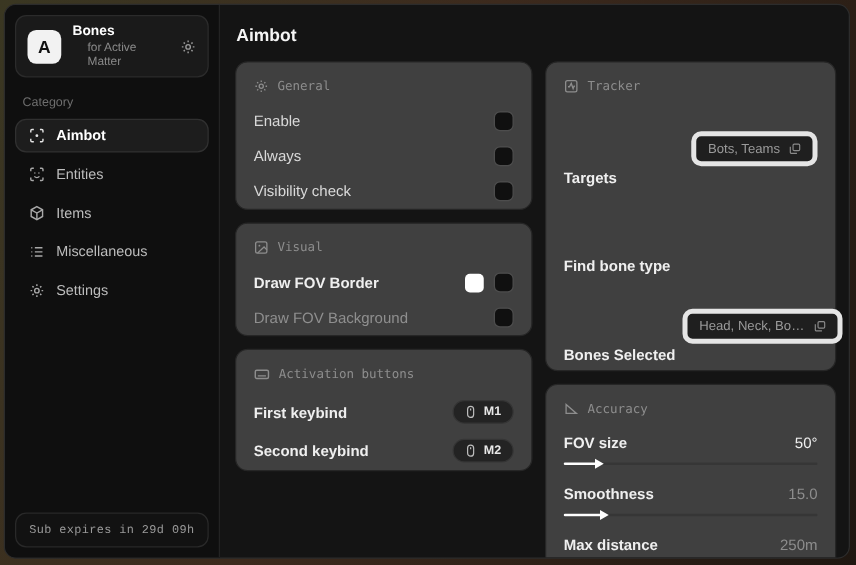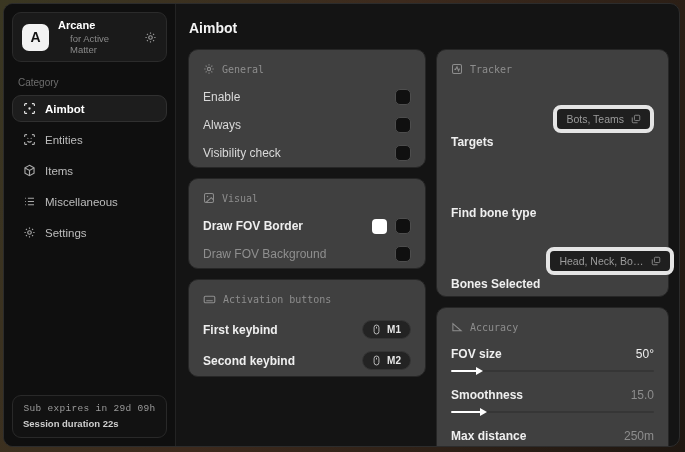--- a/index.html
+++ b/index.html
@@ -124,21 +124,21 @@
 </head>
 <body>
 
 <div class="window">
 
   <div class="sidebar">
 
     <div class="profile-card">
       <div class="logo">A</div>
       <div class="profile-text">
-        <div class="profile-title">Arcane</div>
+        <div class="profile-title">Bones</div>
         <div class="profile-sub">for Active Matter</div>
       </div>
       <span class="icon profile-gear">
         <svg width="13" height="13" viewBox="0 0 16 16" fill="none" stroke="currentColor" stroke-width="1.4">
           <circle cx="8" cy="8" r="2.2"></circle>
           <path d="M8 1.8v1.6M8 12.6v1.6M1.8 8h1.6M12.6 8h1.6M3.6 3.6l1.2 1.2M11.2 11.2l1.2 1.2M12.4 3.6l-1.2 1.2M4.8 11.2l-1.2 1.2"></path>
         </svg>
       </span>
     </div>
 
@@ -190,21 +190,20 @@
           </svg>
         </span>
         <span class="nav-label">Settings</span>
       </div>
     </div>
 
     <div class="sidebar-spacer"></div>
 
     <div class="footer-card">
       <div class="footer-line1">Sub expires in 29d 09h</div>
-      <div class="footer-line2">Session duration 22s</div>
     </div>
   </div>
 
   <div class="main">
     <div class="page-title">Aimbot</div>
 
     <div class="columns">
 
       <div class="col-left">
 

